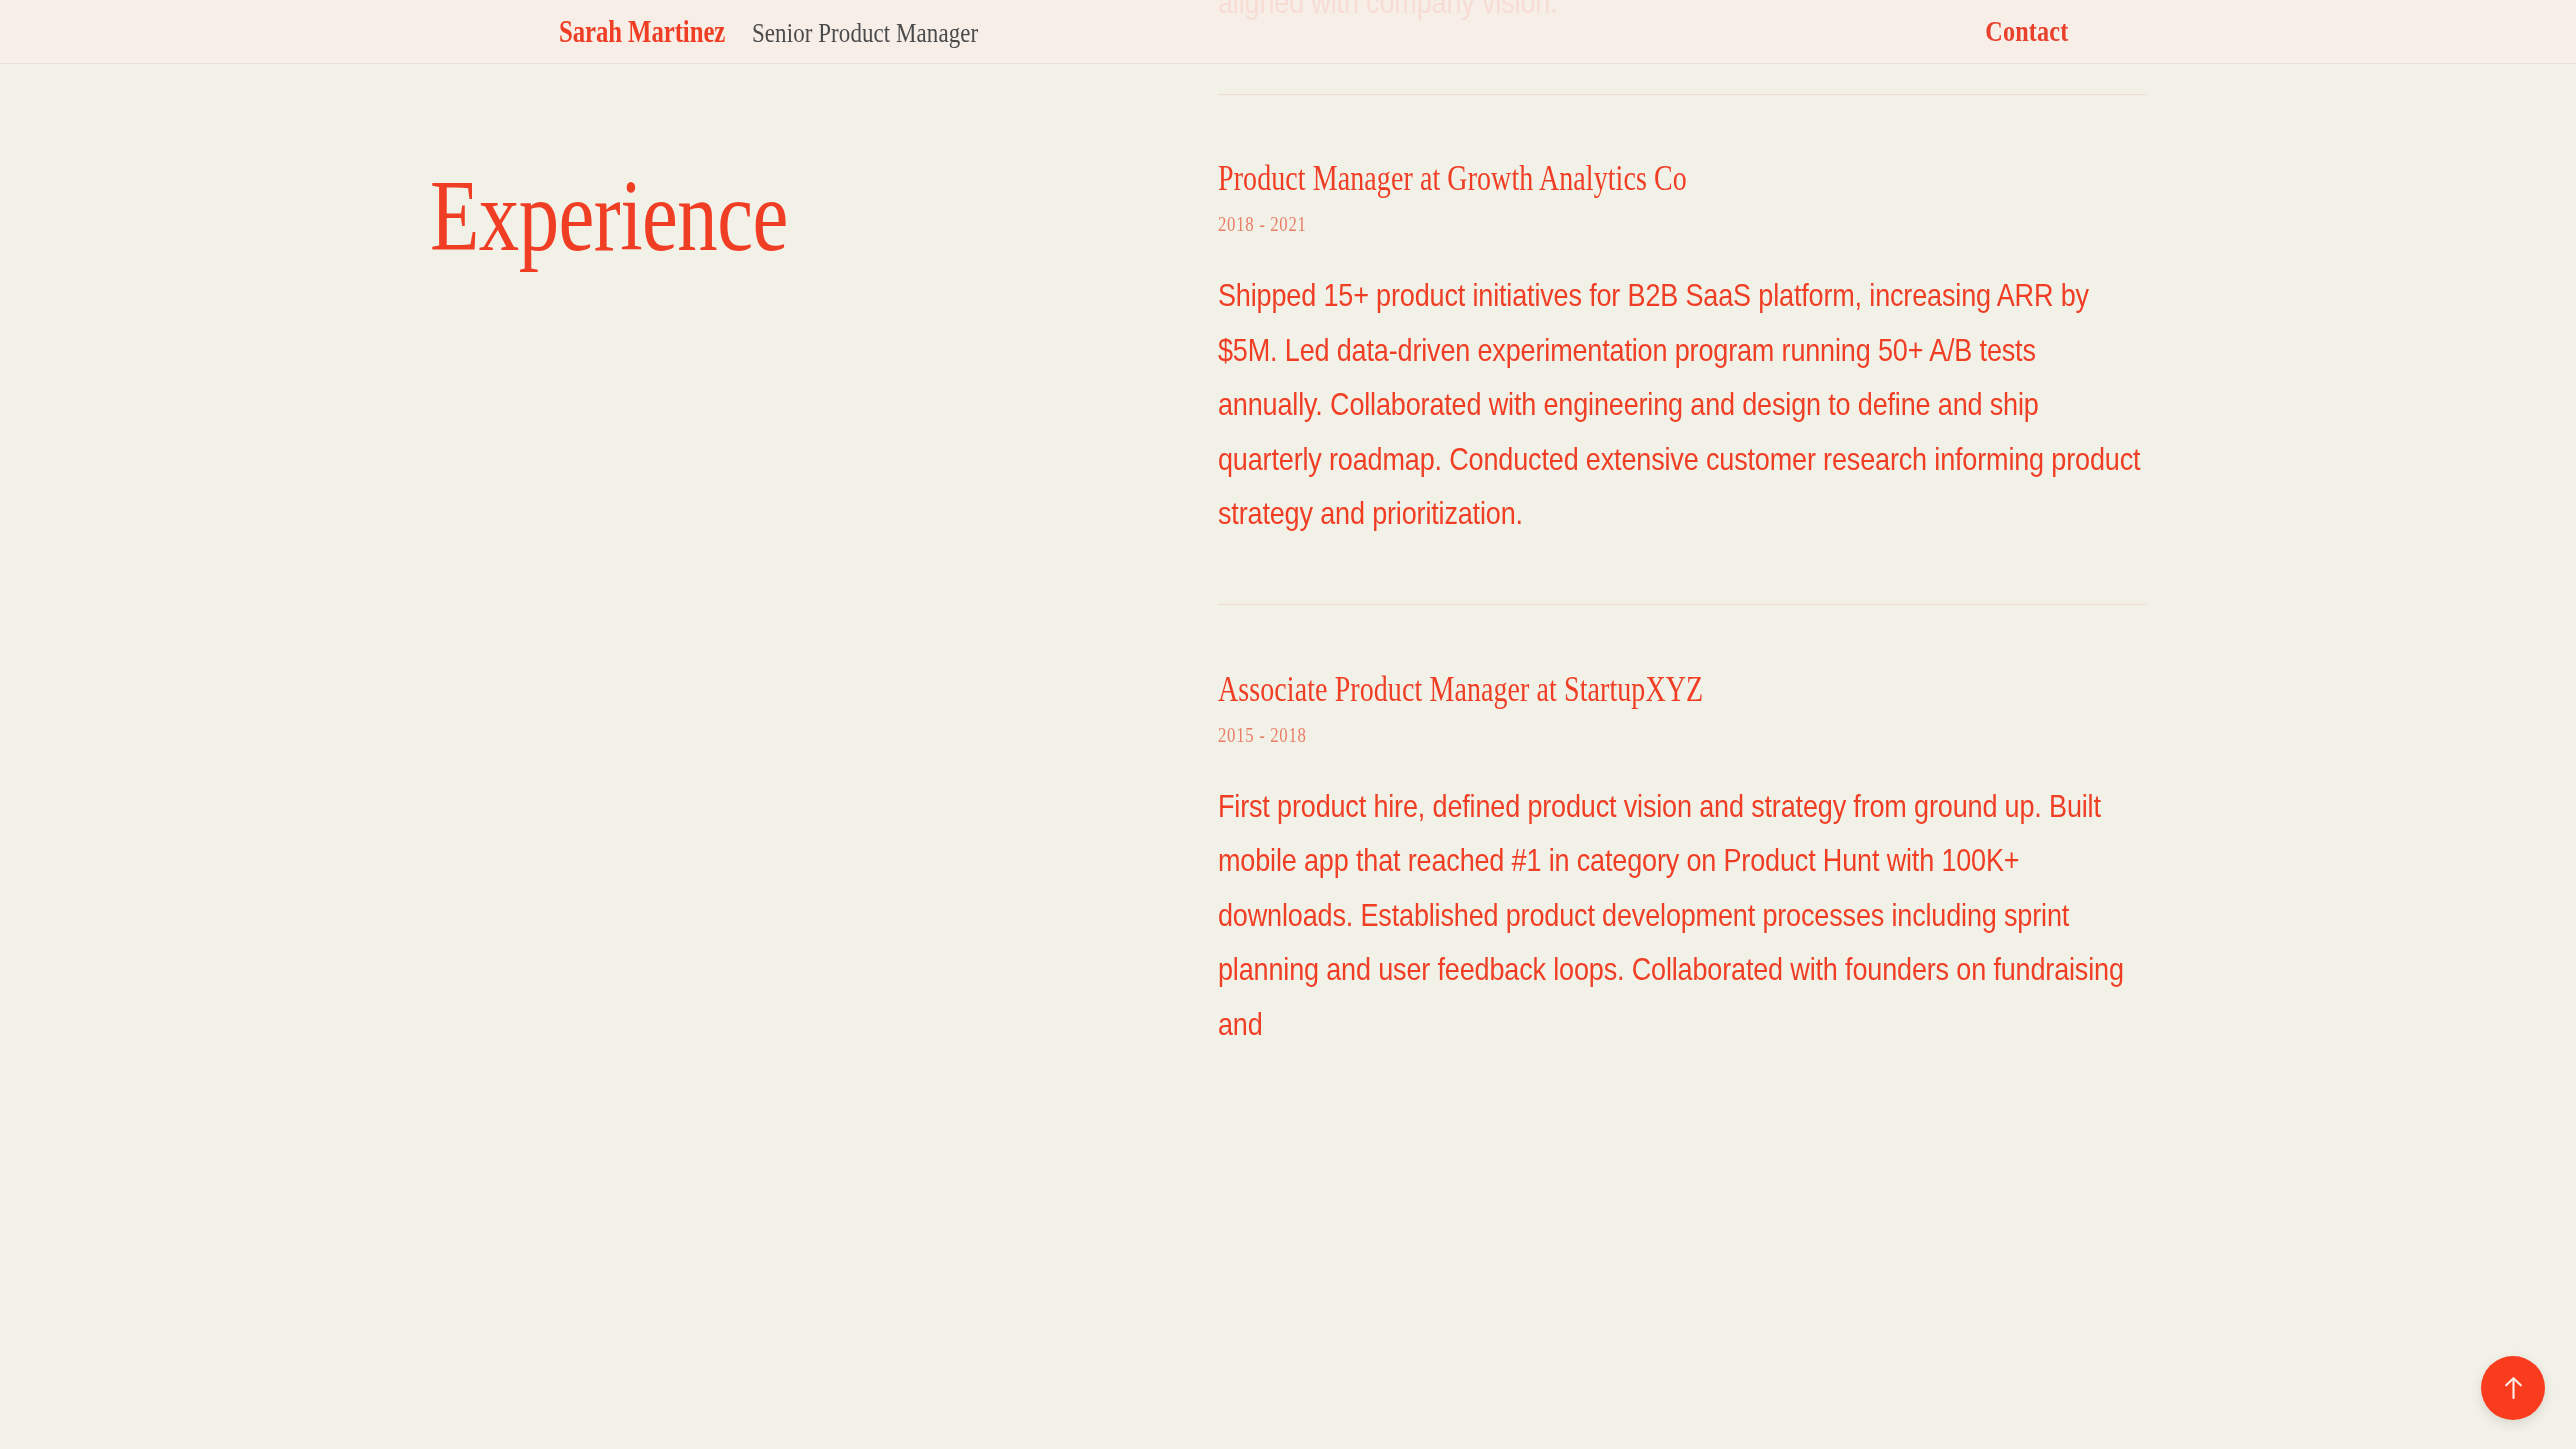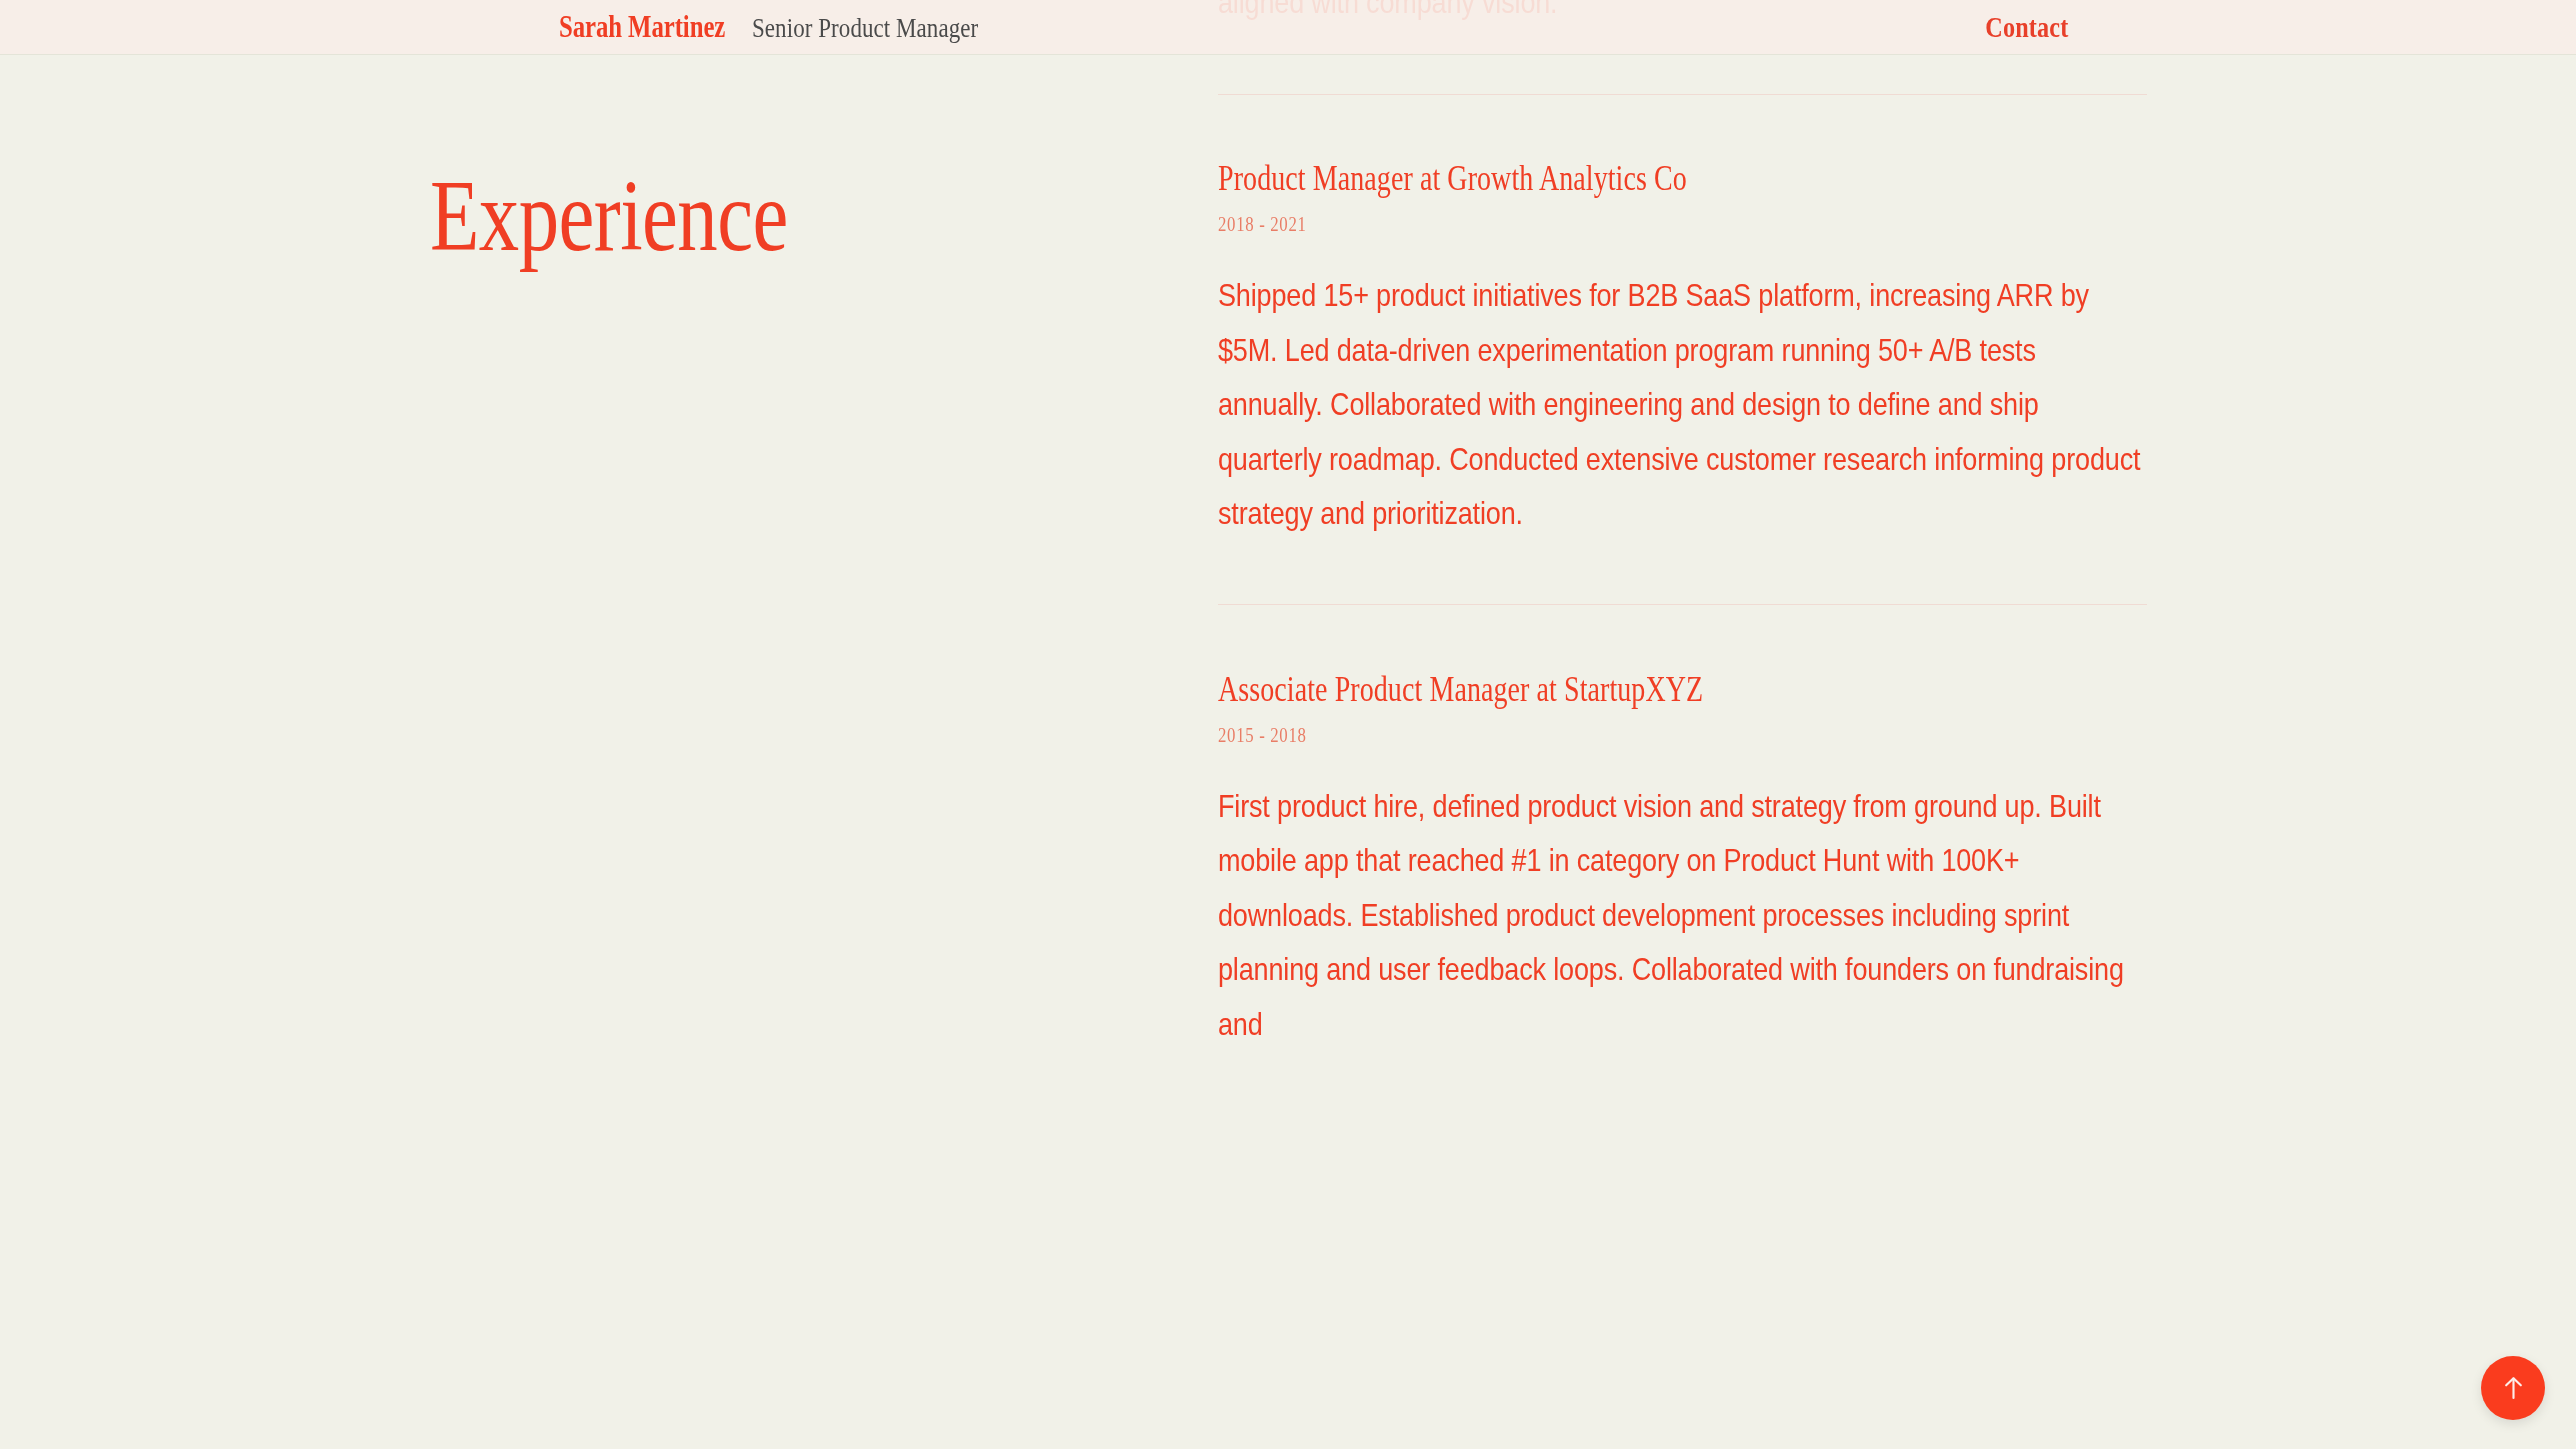--- a/index.html
+++ b/index.html
@@ -8,21 +8,21 @@
     background:#F1F1E8;
     font-family:"Liberation Sans",sans-serif;
     -webkit-font-smoothing:antialiased;
   }
 
   
   #site-header{
     position:absolute;
     top:0;left:0;
     width:2576px;
-    height:55px;
+    height:64px;
     background:rgba(247,237,232,0.90);
     border-bottom:0.7px solid #E4E4D8;
     z-index:50;
     display:flex;
     align-items:center;
   }
   #brand-group{
     position:absolute;
     left:559px;
     display:flex;

